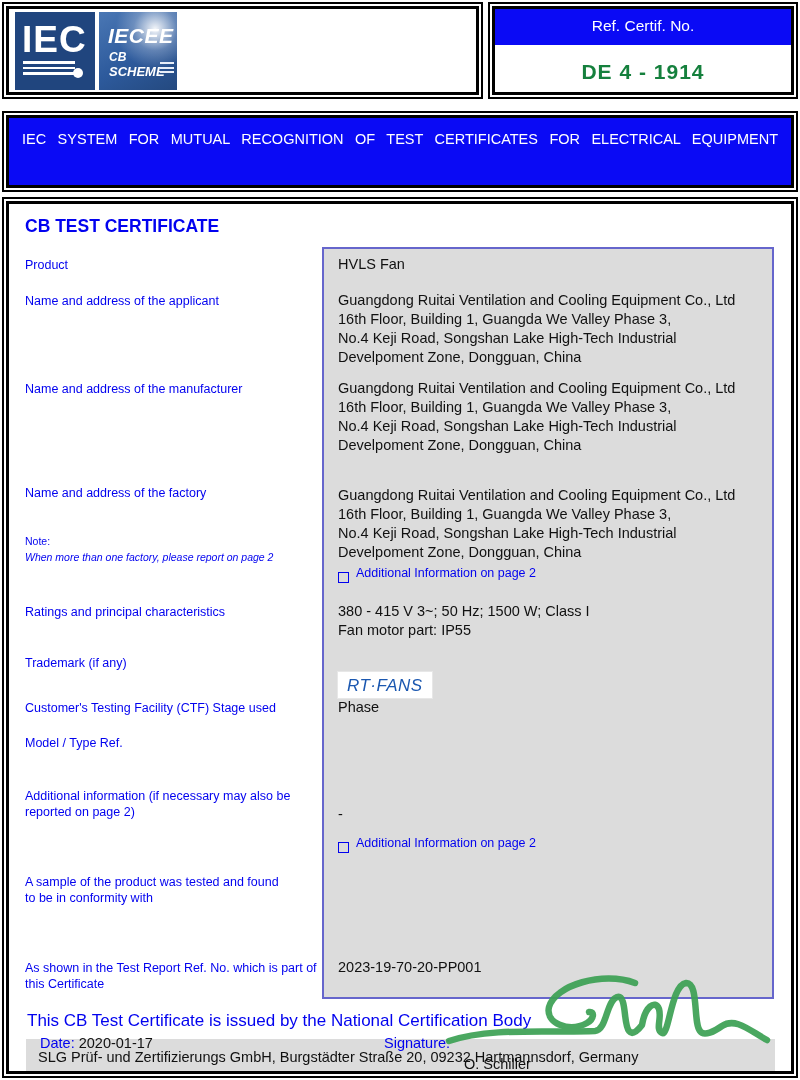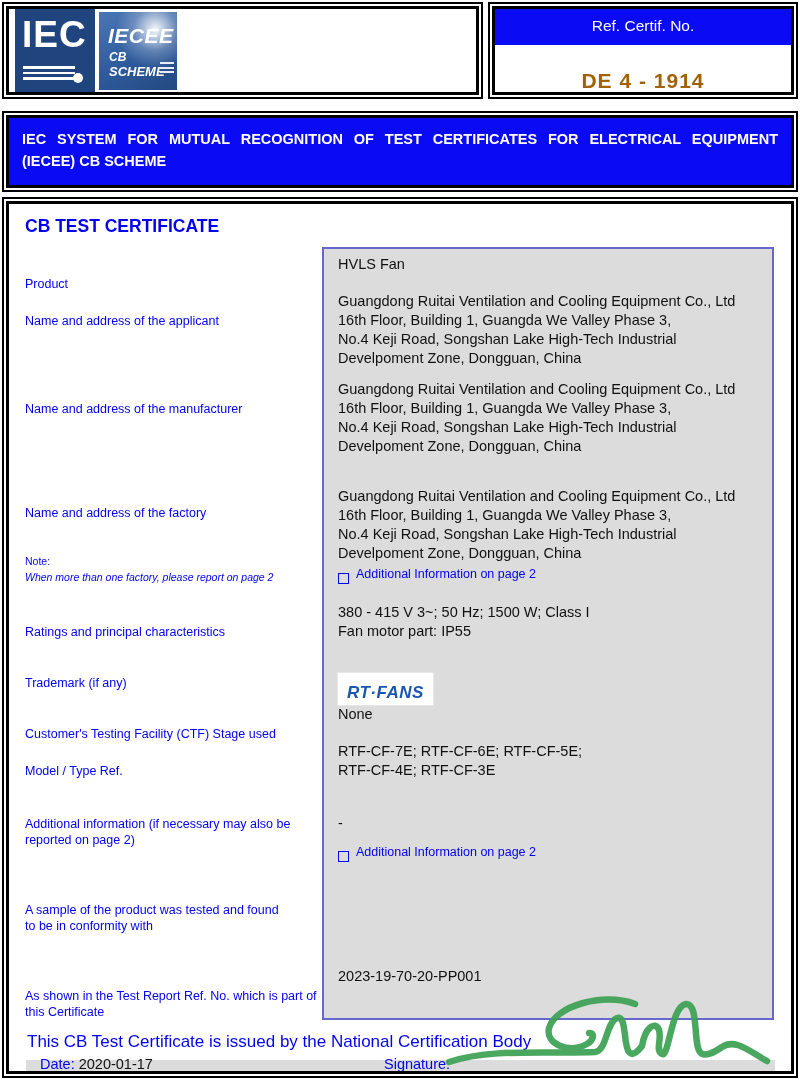--- a/index.html
+++ b/index.html
@@ -10,57 +10,57 @@
   .dbl { border:2px solid #000; padding:2px; background:#fff; height:100%; }
   .dbl-in { border:3px solid #000; height:100%; background:#fff; position:relative; overflow:hidden; }
 
   .hdr-box   { position:absolute; left:2px;   top:2px;   width:481px; height:97px; }
   .ref-box   { position:absolute; left:488px; top:2px;   width:310px; height:97px; }
   .banner-box{ position:absolute; left:2px;   top:111px; width:796px; height:81px; }
   .main-box  { position:absolute; left:2px;   top:197px; width:796px; height:881px; }
 
   
   .logo-row { display:flex; align-items:center; height:100%; padding:4px 6px; gap:4px; }
-  .iec-logo { width:80px; height:88px; background:#20457E; color:#fff; position:relative; flex:none; }
+  .iec-logo { width:80px; height:78px; background:#20457E; color:#fff; position:relative; flex:none; }
   .iec-txt  { font-size:37px; font-weight:bold; letter-spacing:1px; position:absolute; left:7px; top:7px; }
   .iec-lines{ position:absolute; left:8px; bottom:12px; width:52px; }
   .iec-lines div { height:2.5px; background:#fff; margin-bottom:3px; }
   .iec-dot  { position:absolute; right:12px; bottom:12px; width:10px; height:10px; background:#fff; border-radius:50%; }
   .iecee-logo { width:78px; height:78px; position:relative; flex:none; color:#fff; overflow:hidden;
     background: radial-gradient(circle at 72% 22%, rgba(255,255,255,.95), rgba(255,255,255,.25) 26%, rgba(255,255,255,0) 48%), linear-gradient(150deg,#4a77b4 0%, #2d5a9c 55%, #24497f 100%); }
   .iecee-t1 { font-style:italic; font-weight:bold; font-size:21px; position:absolute; left:9px; top:12px; letter-spacing:.5px; }
   .iecee-t2 { font-style:italic; font-weight:bold; font-size:12px; position:absolute; left:10px; top:38px; }
   .iecee-t3 { font-style:italic; font-weight:bold; font-size:13px; position:absolute; left:10px; top:52px; }
   .iecee-lines { position:absolute; right:3px; bottom:14px; width:14px; }
   .iecee-lines div { height:2px; background:#e8eef8; margin-bottom:2.5px; }
 
   
   .ref-head { background:#0A0AF5; color:#fff; text-align:center; font-size:15.5px; padding:8px 0 10px; }
-  .ref-val  { text-align:center; font-size:21px; font-weight:bold; color:#a16207; letter-spacing:1px; padding-top:24px; }
-
-  
-  .banner-in { background:#0A0AF5; color:#fff; font-weight:bold; font-size:14.5px; line-height:22px; padding:10px 13px; height:100%; }
+  .ref-val  { text-align:center; font-size:21px; font-weight:bold; color:#15803d; letter-spacing:1px; padding-top:15px; }
+
+  
+  .banner-in { background:#0A0AF5; color:#fff; font-weight:normal; font-size:14.5px; line-height:22px; padding:10px 13px; height:100%; }
   .banner-l1 { text-align:justify; text-align-last:justify; }
 
   
   .main-in { padding:8px 15px 0 16px; display:flex; flex-direction:column; height:100%; }
   .cert-title { color:#0202EF; font-weight:bold; font-size:17.5px; margin:4px 0 10px; }
 
   .form { position:relative; padding-top:8px; }
   .form-bg { position:absolute; left:297px; top:0; right:2px; bottom:0; background:#DCDCDC; border:2px solid #6666CC; }
   .row { position:relative; display:flex; }
-  .lbl { width:297px; flex:none; color:#0202EF; font-size:12.5px; line-height:16px; padding-top:2px; white-space:pre-line;margin-top:19px; }
+  .lbl { width:297px; flex:none; color:#0202EF; font-size:12.5px; line-height:16px; padding-top:2px; white-space:pre-line; }
   .note { color:#0202EF; font-size:10.5px; margin-top:16px; }
   .note i { font-style:italic; }
   .val { flex:1; padding:0 12px 0 16px; font-size:14.5px; line-height:19px; color:#111; white-space:pre-line; }
   .addl-line { display:flex; align-items:flex-end; margin-top:2px; }
   .cbx { width:11px; height:11px; border:1.5px solid #0202EF; background:transparent; margin-right:7px; flex:none; }
   .addl-txt { color:#0202EF; font-size:12.5px; white-space:normal; }
 
-  .tm-logo { display:inline-block; background:#fff; padding:10px 9px 3px; font-style:italic; font-weight:bold; font-size:17px; letter-spacing:.5px; color:#1A57B0; box-shadow:0 0 0 1px #e7e7e7; }
+  .tm-logo { display:inline-block; background:#fff; padding:4px 9px 3px; font-style:italic; font-weight:normal; font-size:17px; letter-spacing:.5px; color:#1A57B0; box-shadow:0 0 0 1px #e7e7e7; }
   .tm-suffix::first-letter { color:#D92B1F; }
 
   .issued { color:#0202EF; font-size:17px; margin:12px 0 8px 2px; }
   .divider { height:2px; background:#5555CC; margin:0 1px; }
 
   .foot { background:#DCDCDC; flex:1; margin:0 1px 7px; position:relative; padding:10px 12px; }
   .ncb { font-size:14.5px; color:#111; }
   .date-line { position:absolute; left:14px; bottom:24px; font-size:14.5px;text-align:right; }
   .date-lbl { color:#0202EF; }
   .date-val { color:#111; }
@@ -108,21 +108,20 @@
       <div class="ref-val">DE 4 - 1914</div>
     </div>
       </div>
   </div>
 
   <div class="banner-box">
     <div class="dbl">
         <div class="dbl-in">
       <div class="banner-in">
         <div class="banner-l1">IEC SYSTEM FOR MUTUAL RECOGNITION OF TEST CERTIFICATES FOR ELECTRICAL EQUIPMENT</div>
-        <div class="banner-l2">(IECEE) CB SCHEME</div>
       </div>
     </div>
       </div>
   </div>
 
   <div class="main-box">
     <div class="dbl">
         <div class="dbl-in">
       <div class="main-in">
 
@@ -180,27 +179,25 @@
 
           <div class="row" style="min-height:40px">
             <div class="lbl">Trademark (if any)</div>
             <div class="val">
               <span class="tm-logo"><span>RT·</span><span class="tm-suffix">FANS</span></span>
             </div>
           </div>
 
           <div class="row" style="min-height:35px">
             <div class="lbl">Customer's Testing Facility (CTF) Stage used</div>
-            <div class="val">None</div>
+            <div class="val">Phase</div>
           </div>
 
           <div class="row" style="min-height:53px">
             <div class="lbl">Model / Type Ref.</div>
-            <div class="val">RTF-CF-7E; RTF-CF-6E; RTF-CF-5E;
-RTF-CF-4E; RTF-CF-3E</div>
           </div>
 
           <div class="row" style="min-height:52px">
             <div class="lbl">Additional information (if necessary may also be
 reported on page 2)</div>
             <div class="val">
               <span>-</span>
               <div class="addl-line" style="margin-top:10px">
                 <span class="cbx"></span>
                 <span class="addl-txt">Additional Information on page 2</span>

